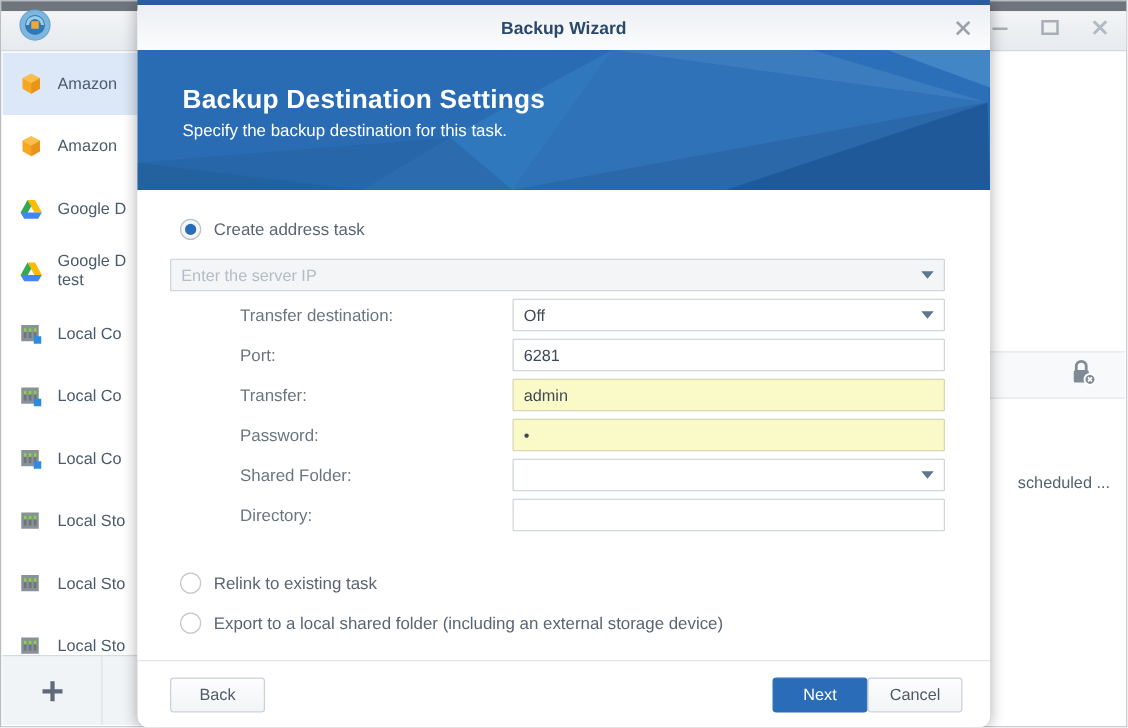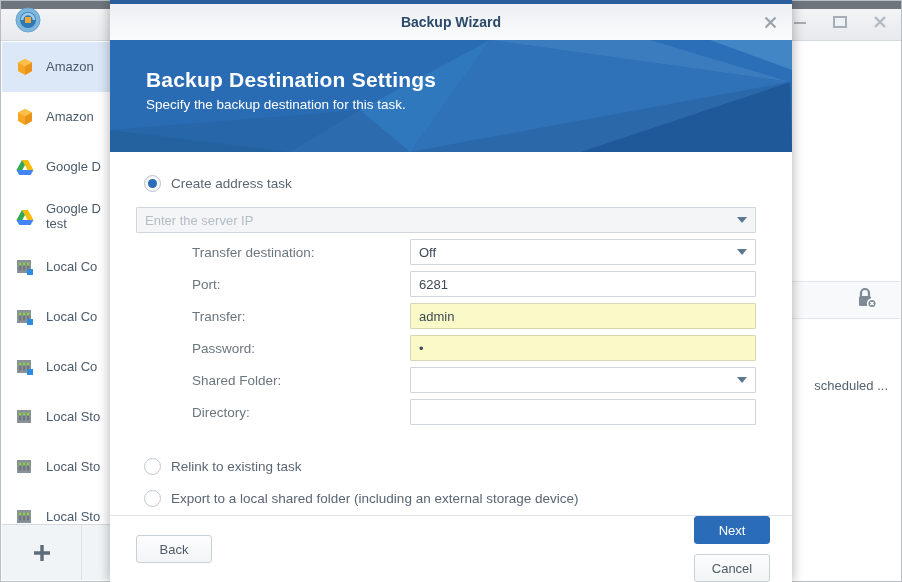--- a/index.html
+++ b/index.html
@@ -105,21 +105,21 @@
     font-size: 13px; color: #55626f;
     white-space: nowrap;
   }
 
   
   .dialog {
     position: absolute; left: 110px; top: 0;
     width: 682px; height: 582px;
     background: #ffffff;
     box-shadow: -3px 0 10px rgba(0,0,0,0.16), 3px 0 10px rgba(0,0,0,0.16);
-    display: flex; flex-direction: column;
+    display: flex; flex-direction: column; border-radius: 9px;
   }
   .dlg-topline { height: 4px; background: #2b5c9b; flex: 0 0 4px; }
   .dlg-titlebar {
     position: relative;
     height: 36px; flex: 0 0 36px;
     background: linear-gradient(to bottom, #eceff3 0%, #fbfcfd 100%);
     display: flex; align-items: center; justify-content: center;
   }
   .dlg-title {
     font-size: 14px; font-weight: bold; color: #2b4a6b;
@@ -241,21 +241,21 @@
     color: #4f5b67;
     cursor: pointer;
   }
   .btn.primary {
     background: #2b6cb8;
     border-color: #2b6cb8;
     color: #ffffff;
   }
   .footer-right {
     margin-left: auto;
-    display: flex; gap: 10px; flex-direction: column;
+    display: flex; gap: 0;
   }
 </style>
 </head>
 <body>
 
 <div id="app">
 
   <div class="bg-window">
     <div class="bg-titlebar"></div>
     <div class="bg-titlebar-body"></div>

